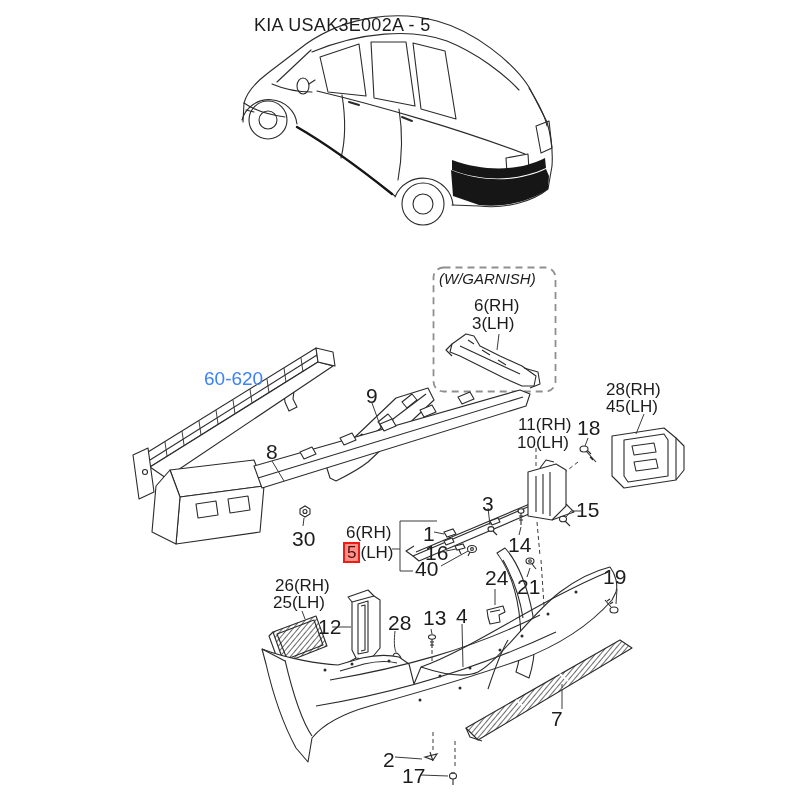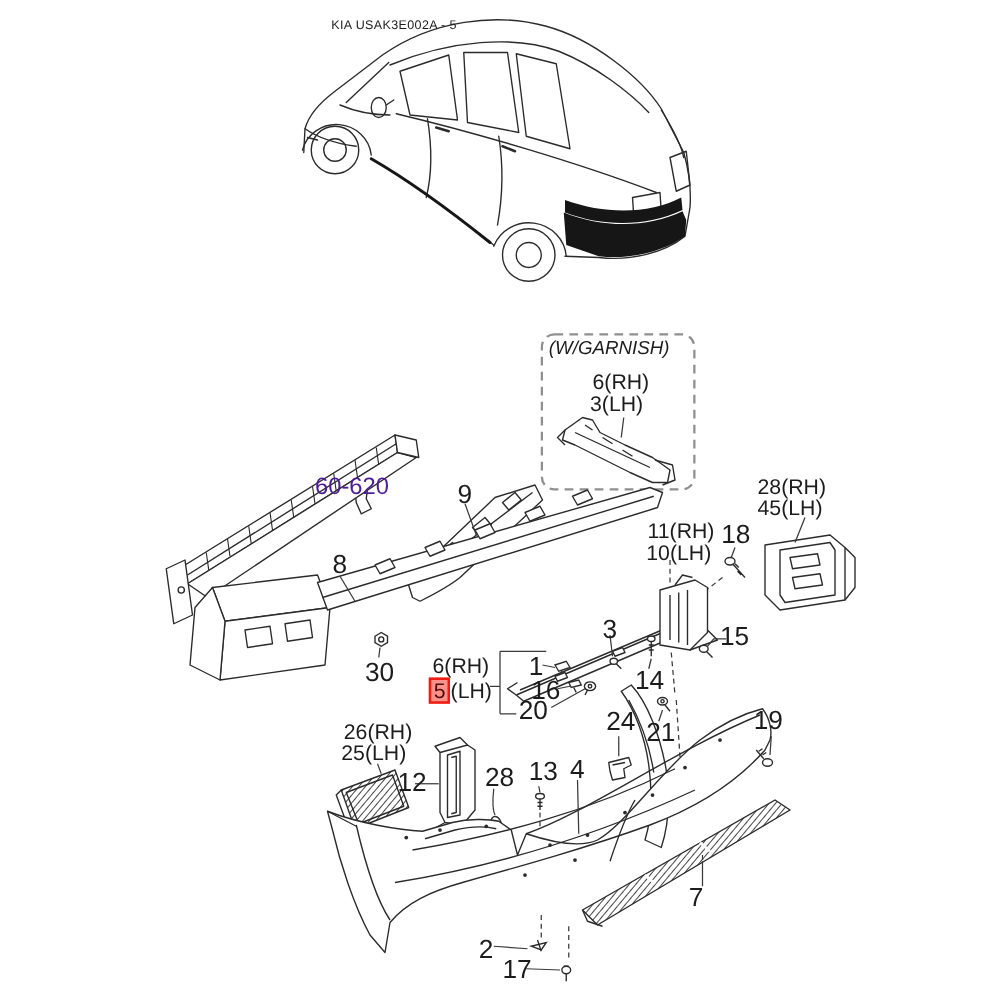--- a/index.html
+++ b/index.html
@@ -2,21 +2,21 @@
 <html><head>
 <meta charset="utf-8">
 <style>
   html,body{margin:0;padding:0;background:#ffffff;}
   .stage{position:relative;width:800px;height:800px;background:#fff;overflow:hidden;
          font-family:"Liberation Sans", sans-serif;color:#1c1c1c;}
   .stage svg{position:absolute;left:0;top:0;}
   .lbl{position:absolute;white-space:nowrap;line-height:1.05;color:#1c1c1c;}
   .num{font-size:21px;}
   .pair{font-size:17px;text-align:right;}
-  .title{font-size:10px;letter-spacing:.3px;margin-left:11px;}
+  .title{font-size:18px;letter-spacing:.3px;}
   .ref{font-size:19px;}
   .inset-title{font-size:15px;font-style:italic;}
   .hl-box{display:inline-block;padding:0 2px;border:2px solid #ee1c14;background:#ff9189;
           color:#4a0c0c;line-height:1;}
   .pair-row{display:flex;align-items:center;}
 </style>
 </head>
 <body>
 
 <div class="stage">
@@ -264,39 +264,39 @@
 
   <g stroke="#3a3a3a" fill="none" stroke-width="1">
     <path d="M372,403 L381,428"></path>
     <path d="M272,461 L284,481"></path>
     <path d="M562,688 L562,684"></path>
   </g>
 </svg>
 
 <div class="lbl title" style="left:254px;top:16px">KIA USAK3E002A - 5</div>
 
-<div class="lbl ref" style="left: 204px; top: 380px; color: #4c1d95; margin-left: 48px;">60-620</div>
+<div class="lbl ref" style="left: 204px; top: 369px; color: #3b82f6;">60-620</div>
 
 <div class="lbl inset-title" style="left:439px;top:271px">(W/GARNISH)</div>
 <div class="lbl pair" style="left:474px;top:297px">6(RH)</div>
 <div class="lbl pair" style="left:472px;top:315px">3(LH)</div>
 
 <div class="lbl num" style="left:366px;top:385px">9</div>
 <div class="lbl num" style="left:266px;top:441px">8</div>
 <div class="lbl num" style="left:292px;top:528px">30</div>
 
 <div class="lbl pair" style="left:346px;top:524px">6(RH)</div>
 <div class="lbl pair pair-row" style="left:343px;top:542px">
   <span class="hl-box" style="background: rgb(255, 145, 137); border-color: rgb(238, 28, 20); color: rgb(74, 12, 12);">5</span>
       <span>(LH)</span>
 </div>
 
 <div class="lbl num" style="left:423px;top:523px">1</div>
 <div class="lbl num" style="left:425px;top:542px">16</div>
-<div class="lbl num" style="left:415px;top:558px">20</div>
+<div class="lbl num" style="left:415px;top:558px">40</div>
 <div class="lbl num" style="left:482px;top:493px">3</div>
 <div class="lbl num" style="left:508px;top:534px">14</div>
 <div class="lbl num" style="left:517px;top:576px">21</div>
 <div class="lbl num" style="left:485px;top:567px">24</div>
 <div class="lbl num" style="left:576px;top:499px">15</div>
 <div class="lbl num" style="left:603px;top:566px">19</div>
 <div class="lbl num" style="left:577px;top:417px">18</div>
 
 <div class="lbl pair" style="left:518px;top:416px">11(RH)</div>
 <div class="lbl pair" style="left:517px;top:434px">10(LH)</div>

